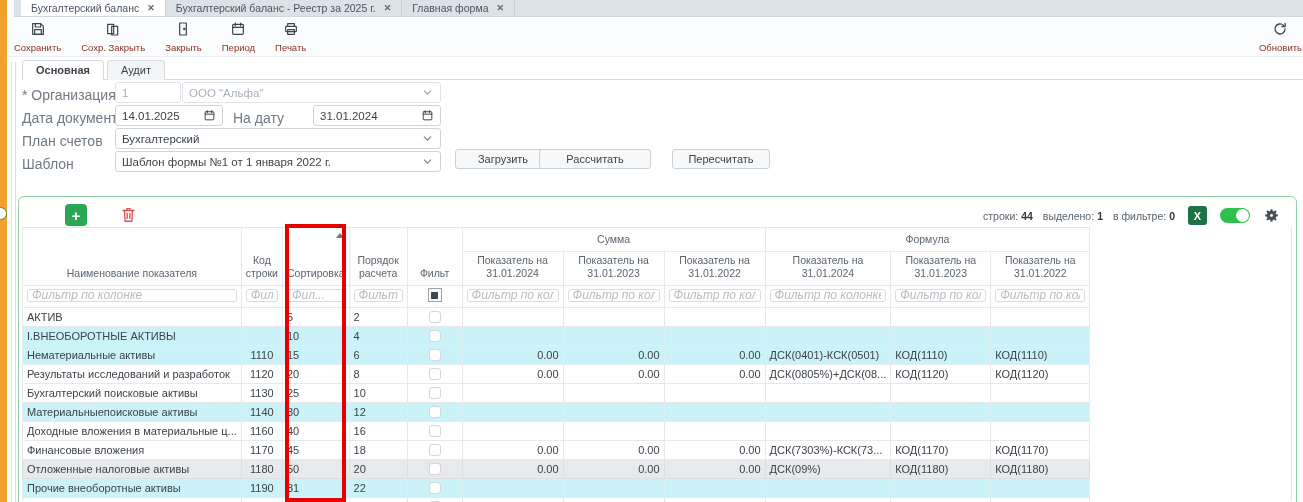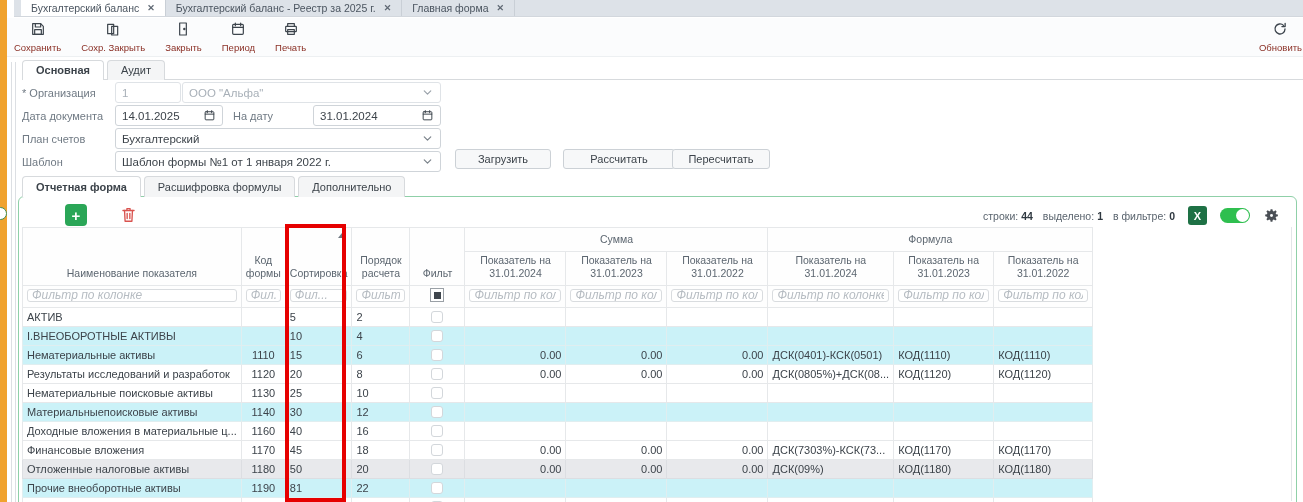--- a/index.html
+++ b/index.html
@@ -32,21 +32,21 @@
   #refresh-btn { position: absolute; right: 1px; top: 3px; display: flex; flex-direction: column; align-items: center; gap: 1px; cursor: pointer; }
 
   
   #form-tab-line { position: absolute; left: 22px; right: 0; top: 79px; height: 1px; background: #d7dadd; }
   #form-tabbar { position: absolute; left: 22px; top: 60px; height: 20px; display: flex; gap: 3px; z-index: 2; }
   .ftab { padding: 3px 13px 4px; border: 1px solid #d7dadd; border-bottom: none; border-radius: 4px 4px 0 0;
     font-size: 11px; color: #3c434a; background: #f4f5f6; height: 20px; }
   .ftab.active { background: #fff; font-weight: bold; }
 
   
-  .flabel { position: absolute; font-size: 11px; color: #707a84; white-space: nowrap; }
+  .flabel { position: absolute; font-size: 14px; color: #707a84; white-space: nowrap; }
   .fctrl { position: absolute; height: 21px; border: 1px solid #cfd4d9; border-radius: 3px; background: #fff;
     font-size: 11.5px; color: #3c434a; display: flex; align-items: center; padding: 0 6px; }
   .fctrl.disabled { color: #a8b0b8; border-color: #dfe3e7; }
   .fctrl input { border: none; outline: none; width: 100%; font-size: 11.5px; color: inherit; background: transparent;
     font-family: "Liberation Sans", sans-serif; }
   .fctrl .tail-icon { margin-left: auto; display: flex; }
   .fctrl svg { width: 13px; height: 13px; }
   .abtn { position: absolute; height: 20px; top: 149px; border: 1px solid #ccd1d6; border-radius: 3px; background: #f7f8f9;
     font-size: 11px; color: #3c434a; display: flex; align-items: center; justify-content: center; cursor: pointer; }
 
@@ -230,29 +230,24 @@
   <div class="fctrl" style="left:115px;top:151px;width:326px;">
     <span>Шаблон формы №1 от 1 января 2022 г.</span>
     <span class="tail-icon">
       <svg viewBox="0 0 24 24" fill="none" stroke="#7a828a" stroke-width="2.2" stroke-linecap="round" stroke-linejoin="round">
           <path d="M6 9l6 6 6-6"></path>
         </svg>
     </span>
   </div>
   <div id="action-buttons">
       <div class="abtn" style="left: 455px; width: 96px;">Загрузить</div>
-      <div class="abtn" style="left: 563px; width: 112px;">Рассчитать</div>
+      <div class="abtn" style="left: 539px; width: 112px;">Рассчитать</div>
       <div class="abtn" style="left: 672px; width: 98px;">Пересчитать</div>
     </div>
 
-  <div id="report-tabbar">
-      <div class="rtab active">Отчетная форма</div>
-      <div class="rtab">Расшифровка формулы</div>
-      <div class="rtab">Дополнительно</div>
-    </div>
 
   <div id="grid-panel">
     <div id="add-btn">
         <span>+</span>
       </div>
     <div id="trash-btn">
       <svg viewBox="0 0 24 24" fill="none" stroke="#D9534F" stroke-width="1.7" stroke-linecap="round" stroke-linejoin="round">
           <path d="M5 7h14"></path>
           <path d="M10 7V4.5h4V7"></path>
           <path d="M7 7l.7 13.5h8.6L17 7"></path>
@@ -299,21 +294,21 @@
             <col style="width: 101px;">
             <col style="width: 100px;">
             <col style="width: 99px;">
           </colgroup>
           <thead>
             <tr>
               <th class="corner" rowspan="2">
                 <div>Наименование показателя</div>
               </th>
               <th class="corner" rowspan="2">
-                <div>Код формы</div>
+                <div>Код строки</div>
               </th>
               <th class="corner" rowspan="2">
                 <div>Сортировка</div>
                 <span class="sort-asc"></span>
               </th>
               <th class="corner" rowspan="2">
                 <div>Порядок расчета</div>
               </th>
               <th class="corner" rowspan="2">
                 <div>Фильт</div>
@@ -402,21 +397,21 @@
                 <div class="cb"></div>
               </td>
               <td class="c-num">0.00</td>
               <td class="c-num">0.00</td>
               <td class="c-num">0.00</td>
               <td class="c-formula">ДСК(0805%)+ДСК(08...</td>
               <td class="c-formula">КОД(1120)</td>
               <td class="c-formula">КОД(1120)</td>
             </tr>
             <tr>
-              <td class="c-name">Нематериальные поисковые активы</td>
+              <td class="c-name">Бухгалтерский поисковые активы</td>
               <td class="c-code">1130</td>
               <td class="c-sort">25</td>
               <td class="c-order">10</td>
               <td class="c-fix">
                 <div class="cb"></div>
               </td>
               <td class="c-num"></td>
               <td class="c-num"></td>
               <td class="c-num"></td>
               <td class="c-formula"></td>

